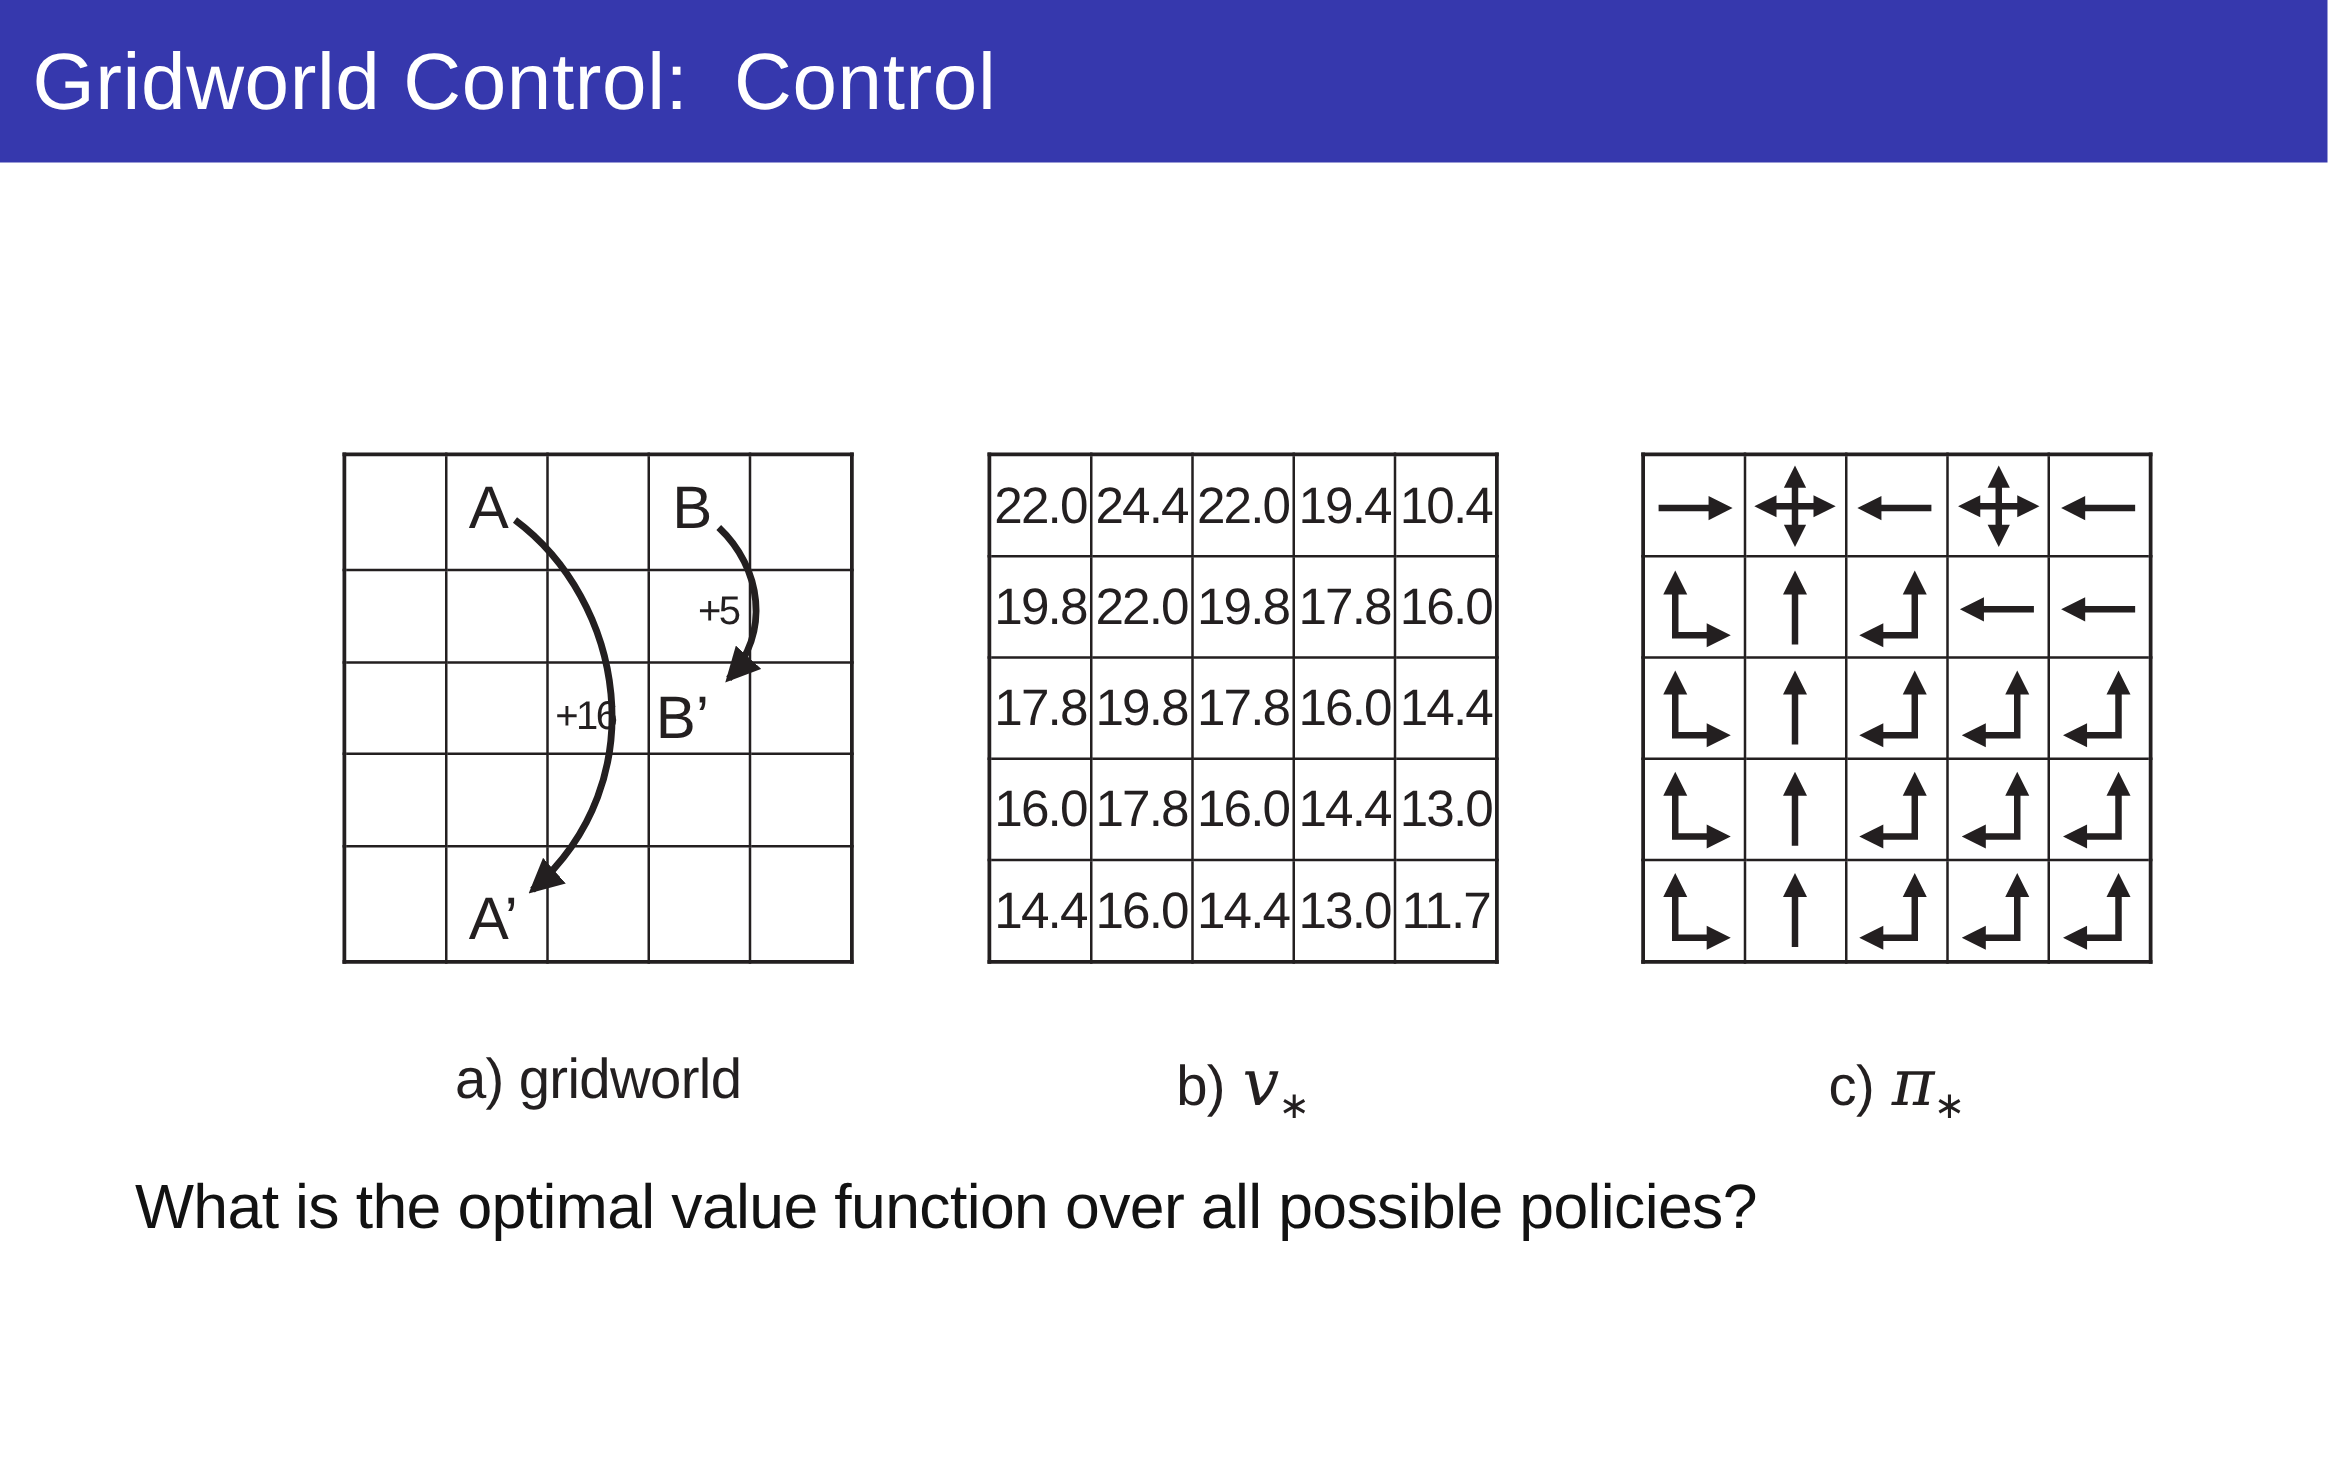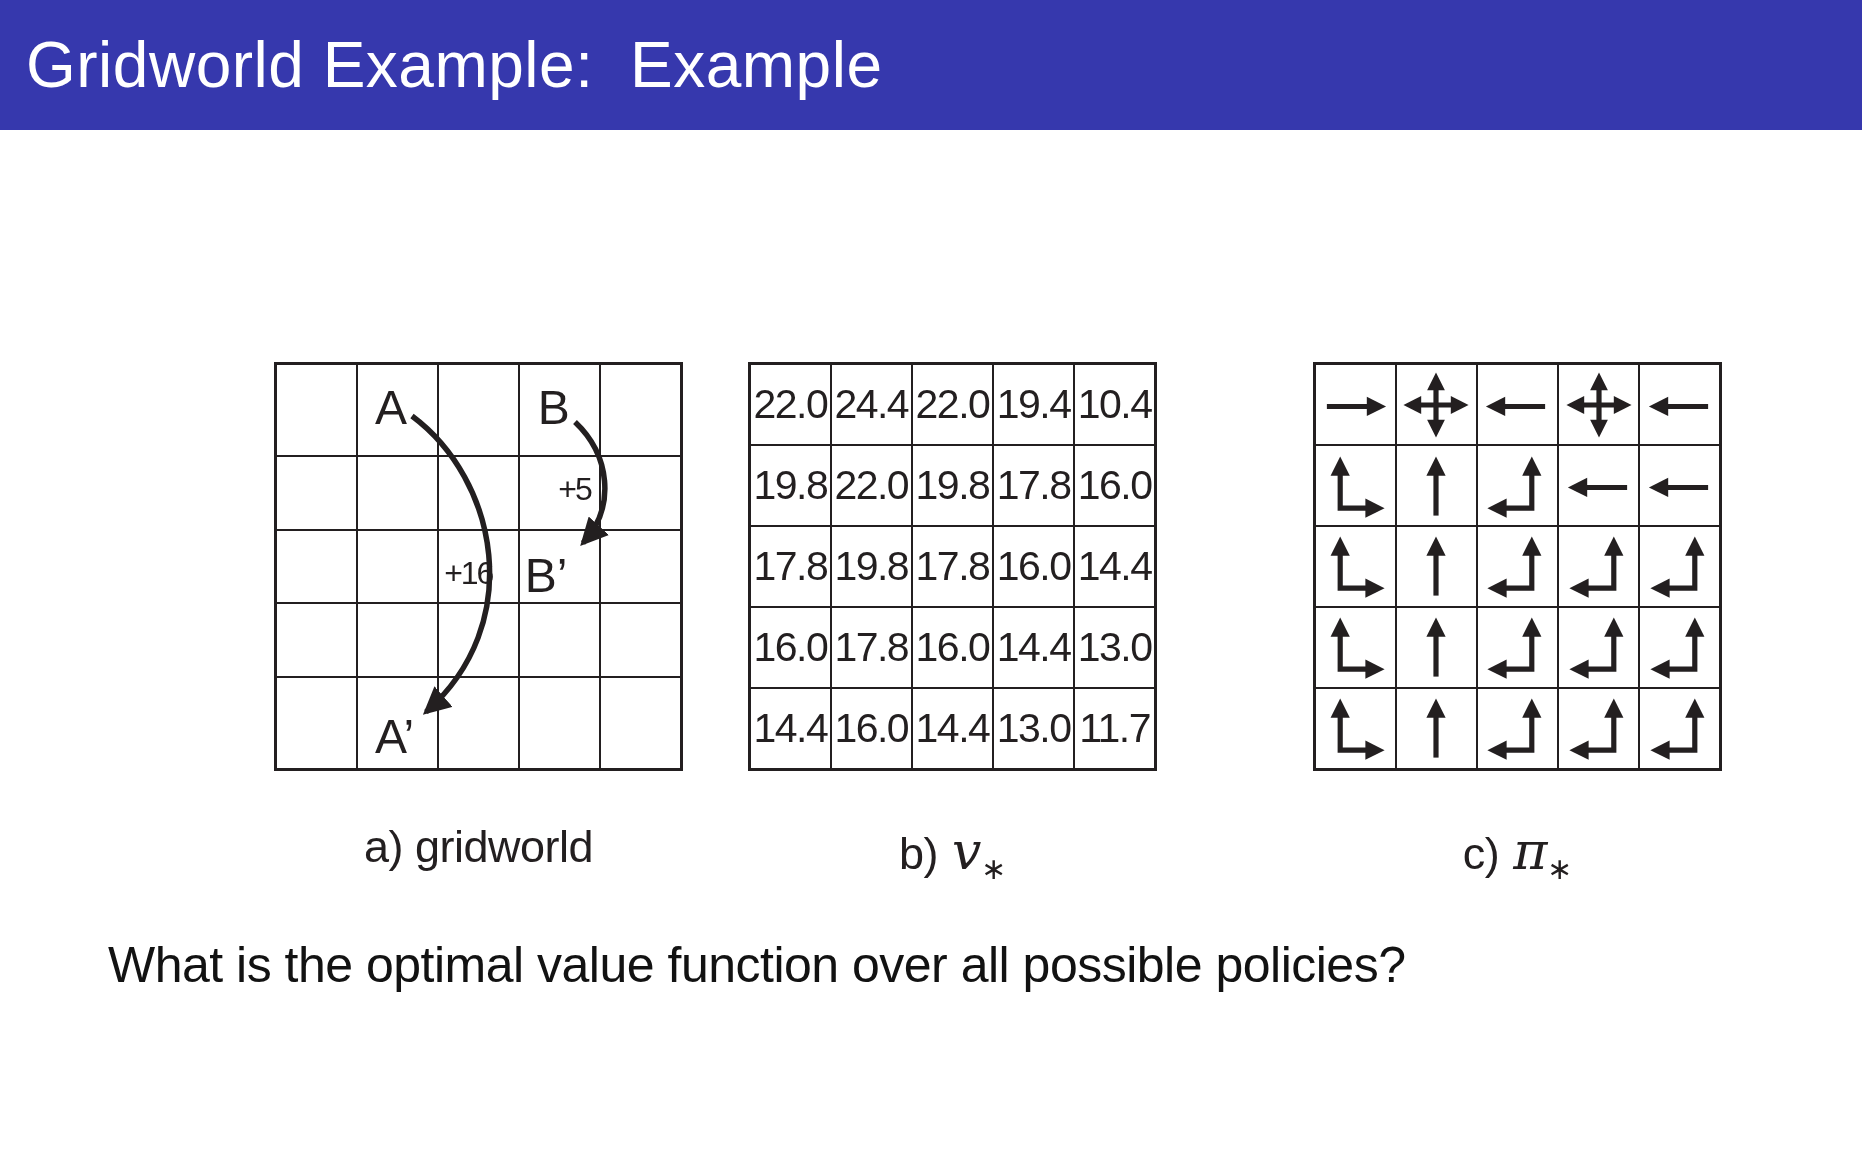--- a/index.html
+++ b/index.html
@@ -19,21 +19,21 @@
     background:var(--header-bg);
     display:flex;align-items:center;
   }
   .title{
     color:#ffffff;font-size:64px;padding-left:26px;
     letter-spacing:0.5px;white-space:pre;
   }
   
   .panel{position:absolute;top:362px;width:409px;}
   #panel-a{left:274px;}
-  #panel-b{left:748px;}
+  #panel-b{left:790px;}
   #panel-c{left:1313px;}
   .gridwrap{position:relative;width:409px;height:409px;}
   table.grid{
     border-collapse:collapse;table-layout:fixed;
     width:409px;height:409px;
     border:3px solid var(--ink);
   }
   table.grid td{
     border:2px solid var(--ink);
     padding:0;text-align:center;vertical-align:middle;
@@ -52,21 +52,21 @@
   
   .overlay{position:absolute;left:0;top:0;width:409px;height:409px;z-index:1;}
   .overlay .arc{fill:none;stroke:var(--ink);stroke-width:5.5px;}
   .overlay marker path{fill:var(--ink);}
   
   .pol{display:block;margin:0 auto;width:74px;height:74px;}
   .pol line,.pol path{stroke:var(--ink);stroke-width:7;fill:none;}
   .pol polygon{fill:var(--ink);stroke:none;}
   
   .caption{
-    margin-top:50px;text-align:center;font-size:45px;color:var(--ink);
+    margin-top:66px;text-align:center;font-size:45px;color:var(--ink);
     letter-spacing:-0.5px;
   }
   .caption .math{
     font-family:"DejaVu Serif",serif;font-style:italic;font-size:52px;
     margin-left:14px;
   }
   .caption sub{
     font-family:"DejaVu Sans",sans-serif;font-style:normal;
     font-size:30px;vertical-align:-10px;letter-spacing:0;
   }
@@ -74,21 +74,21 @@
   .questions{
     position:absolute;left:108px;top:928px;
     font-size:50px;line-height:75px;color:#121212;
     letter-spacing:-0.5px;
   }
 </style>
 </head>
 <body>
 
 <div class="header">
-  <div class="title">Gridworld Example:  Example</div>
+  <div class="title">Gridworld Control:  Control</div>
 </div>
 
 <div class="panel" id="panel-a">
   <div class="gridwrap">
     <table class="grid">
       <tbody id="grid-a-table">
           <tr>
             <td></td>
             <td></td>
             <td></td>

